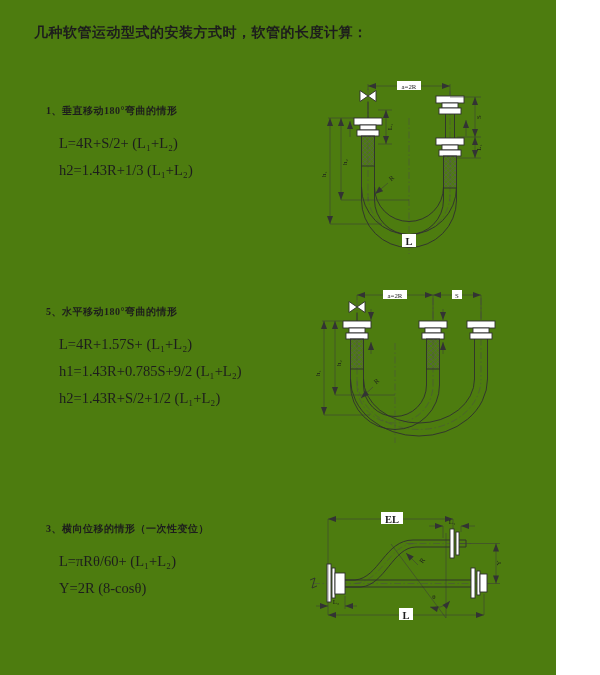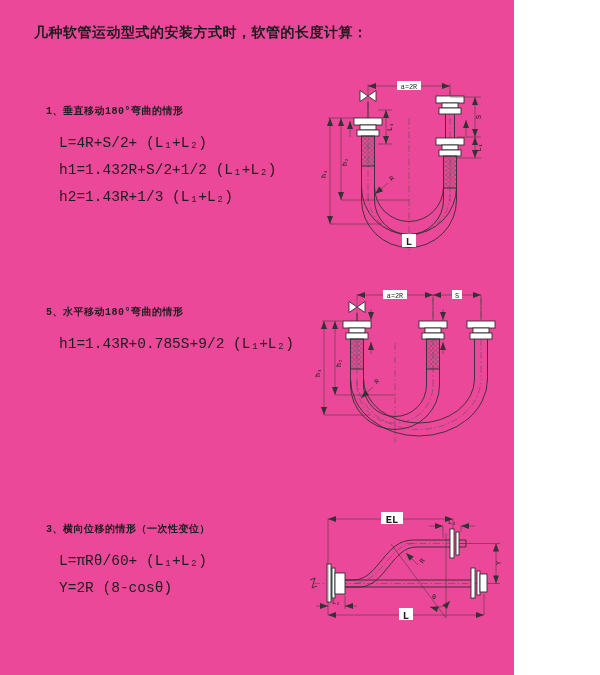--- a/index.html
+++ b/index.html
@@ -1,17 +1,17 @@
 <!DOCTYPE html>
 <html><head>
 <meta charset="utf-8">
 <style>
   html,body{margin:0;padding:0;}
-  .page{position:relative;width:514px;height:675px;background:#ec4899;overflow:hidden;
-        color:#1d1d1d;font-family:Liberation Mono, monospace;}
+  .page{position:relative;width:556px;height:675px;background:#4d7c0f;overflow:hidden;
+        color:#1d1d1d;font-family:Liberation Serif, serif;}
   .title{position:absolute;left:34px;top:24px;font-size:14px;font-weight:700;letter-spacing:.5px;white-space:nowrap;}
   .sec{position:absolute;left:46px;}
   .sec-heading{font-size:10px;font-weight:700;letter-spacing:.5px;height:26px;white-space:nowrap;}
   .formula{font-size:14.5px;margin-left:13px;height:27px;line-height:27px;white-space:nowrap;}
   .dg{position:absolute;}
   .oln{stroke:#2f2f2f;stroke-width:.9;fill:none;}
   .dln{stroke:#3a3a3a;stroke-width:.55;fill:none;}
   .cln{stroke:#4a4a4a;stroke-width:.5;fill:none;stroke-dasharray:7 2.5 1.5 2.5;}
   .fr{fill:#fff;stroke:#2f2f2f;stroke-width:.9;}
   .wb{fill:#fff;stroke:none;}
@@ -21,27 +21,28 @@
 </head>
 <body>
 
 <div class="page">
 
   <div class="title">几种软管运动型式的安装方式时，软管的长度计算：</div>
 
   <div class="sec" style="top:104px">
     <div class="sec-heading">1、垂直移动180°弯曲的情形</div>
     <div class="formula">L=4R+S/2+ (L₁+L₂)</div>
-    <div class="formula">h1=1.432R+S/2+1/2 (L₁+L₂)</div>
     <div class="formula">h2=1.43R+1/3 (L₁+L₂)</div>
   </div>
 
   <div class="sec" style="top:305px">
     <div class="sec-heading">5、水平移动180°弯曲的情形</div>
+    <div class="formula">L=4R+1.57S+ (L₁+L₂)</div>
     <div class="formula">h1=1.43R+0.785S+9/2 (L₁+L₂)</div>
+    <div class="formula">h2=1.43R+S/2+1/2 (L₁+L₂)</div>
   </div>
 
   <div class="sec" style="top:522px">
     <div class="sec-heading">3、横向位移的情形（一次性变位）</div>
     <div class="formula">L=πRθ/60+ (L₁+L₂)</div>
     <div class="formula">Y=2R (8-cosθ)</div>
   </div>
 
   <svg class="dg" style="left:320px;top:76px" width="180" height="184" viewBox="0 0 180 184">
     <defs>

